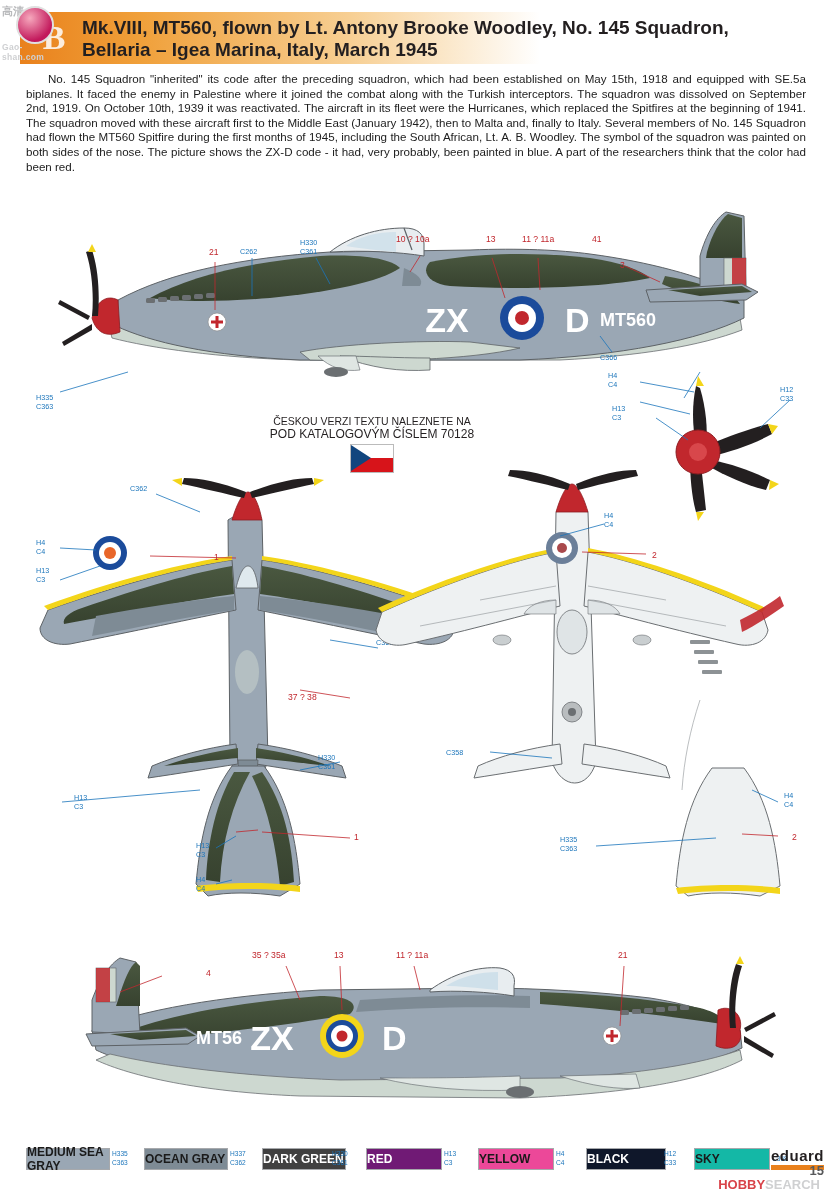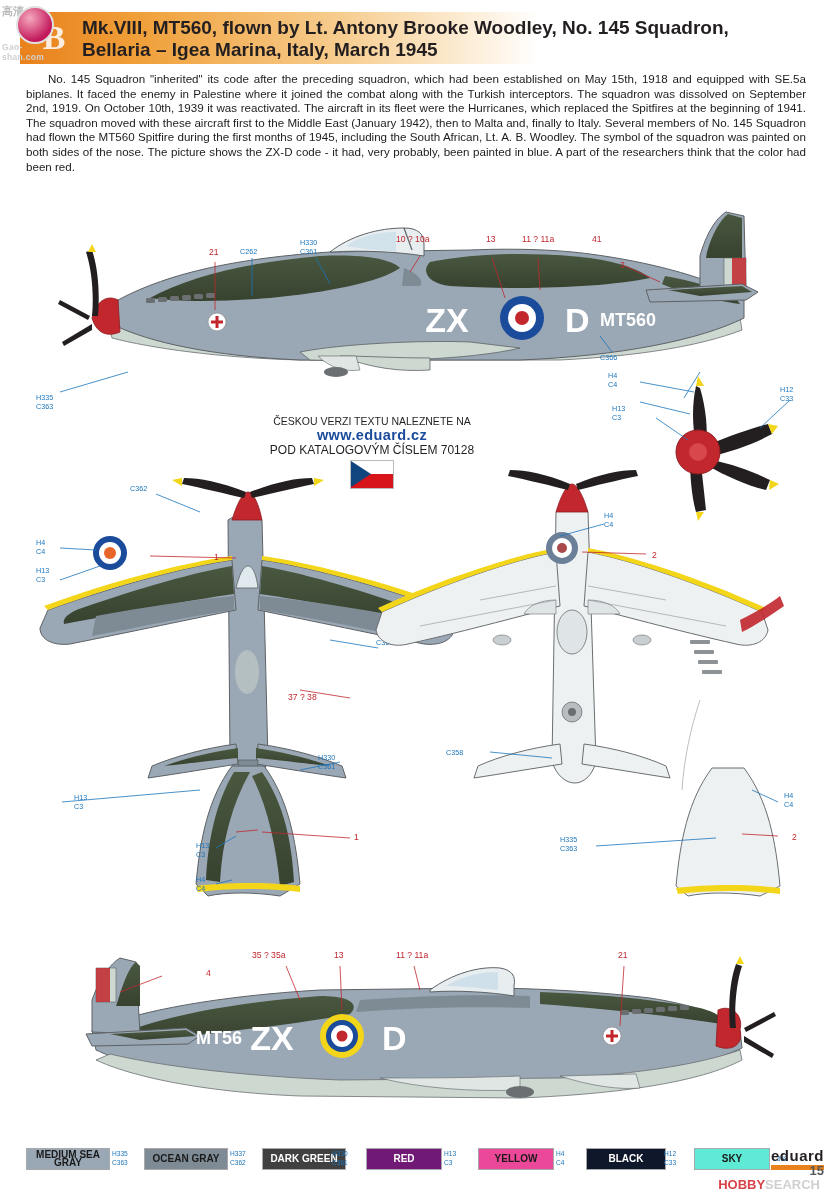--- a/index.html
+++ b/index.html
@@ -39,21 +39,21 @@
   .cz .l2{font-size:14.5px;font-weight:bold;color:#1b4b9b;letter-spacing:.4px;}
   .cz .l3{font-size:12px;color:#231f20;}
   .cz .flag{margin:3px auto 0;width:42px;height:27px;position:relative;border:1px solid #bbb;overflow:hidden;}
   .cz .flag .w{position:absolute;left:0;top:0;width:42px;height:13px;background:#fff;}
   .cz .flag .r{position:absolute;left:0;top:13px;width:42px;height:14px;background:#d7141a;}
   .cz .flag .b{position:absolute;left:0;top:0;width:0;height:0;border-top:13.5px solid transparent;border-bottom:13.5px solid transparent;border-left:20px solid #11457e;}
 
   
   .legend{position:absolute;left:26px;bottom:28px;width:780px;height:24px;}
   .lg{position:absolute;top:0;height:22px;border:1px solid #a7a9ac;box-sizing:border-box;display:flex;align-items:center;}
-  .lg .nm{font-size:10px;font-weight:bold;text-align:center;flex:1;line-height:8px;}
+  .lg .nm{font-size:12px;font-weight:bold;flex:1;line-height:14px;}
   .codebox{position:absolute;font-size:6.6px;color:#1b75bb;line-height:9.4px;}
   .brand{position:absolute;right:8px;bottom:30px;}
   .brand .b1{font-size:15px;font-weight:bold;color:#231f20;letter-spacing:.5px;}
   .brand .b2{height:5px;background:#e9811c;margin-top:1px;}
 
   
   .co{font-size:8.6px;fill:#c1272d;font-family:"Liberation Sans",sans-serif;}
   .cb{font-size:7.2px;fill:#1b75bb;font-family:"Liberation Sans",sans-serif;}
 </style>
 </head>
@@ -441,21 +441,20 @@
       <text class="co" x="206" y="976">4</text>
       <text class="co" x="252" y="958">35 ? 35a</text>
       <text class="co" x="334" y="958">13</text>
       <text class="co" x="396" y="958">11 ? 11a</text>
       <text class="co" x="618" y="958">21</text>
     </g>
   </svg>
 
   <div class="cz">
     <div class="l1">ČESKOU VERZI TEXTU NALEZNETE NA</div>
-    <div class="l2">www.eduard.cz</div>
     <div class="l3">POD KATALOGOVÝM ČÍSLEM 70128</div>
     <div class="flag">
       <div class="w"></div>
         <div class="r"></div>
         <div class="b"></div>
     </div>
   </div>
 
   <div class="legend">
     <div class="lg" style="left:0px;width:84px;background:#9aa7b4;">
@@ -488,21 +487,21 @@
     </div>
     <div class="codebox" style="left:530px;top:1px;white-space:pre-line;">H4
 C4</div>
 
     <div class="lg" style="left:560px;width:80px;background:#0f172a;">
       <div class="nm" style="color:#ffffff;white-space:pre-line;">BLACK</div>
     </div>
     <div class="codebox" style="left:638px;top:1px;white-space:pre-line;">H12
 C33</div>
 
-    <div class="lg" style="left:668px;width:76px;background:#5eead4;">
+    <div class="lg" style="left:668px;width:76px;background:#14b8a6;">
       <div class="nm" style="color:#1a1a1a;white-space:pre-line;">SKY</div>
     </div>
     <div class="codebox" style="left:746px;top:6px;white-space:pre-line;">C368</div>
   </div>
 
   <div class="brand">
     <div class="b1">eduard</div>
     <div class="b2"></div>
   </div>
 

